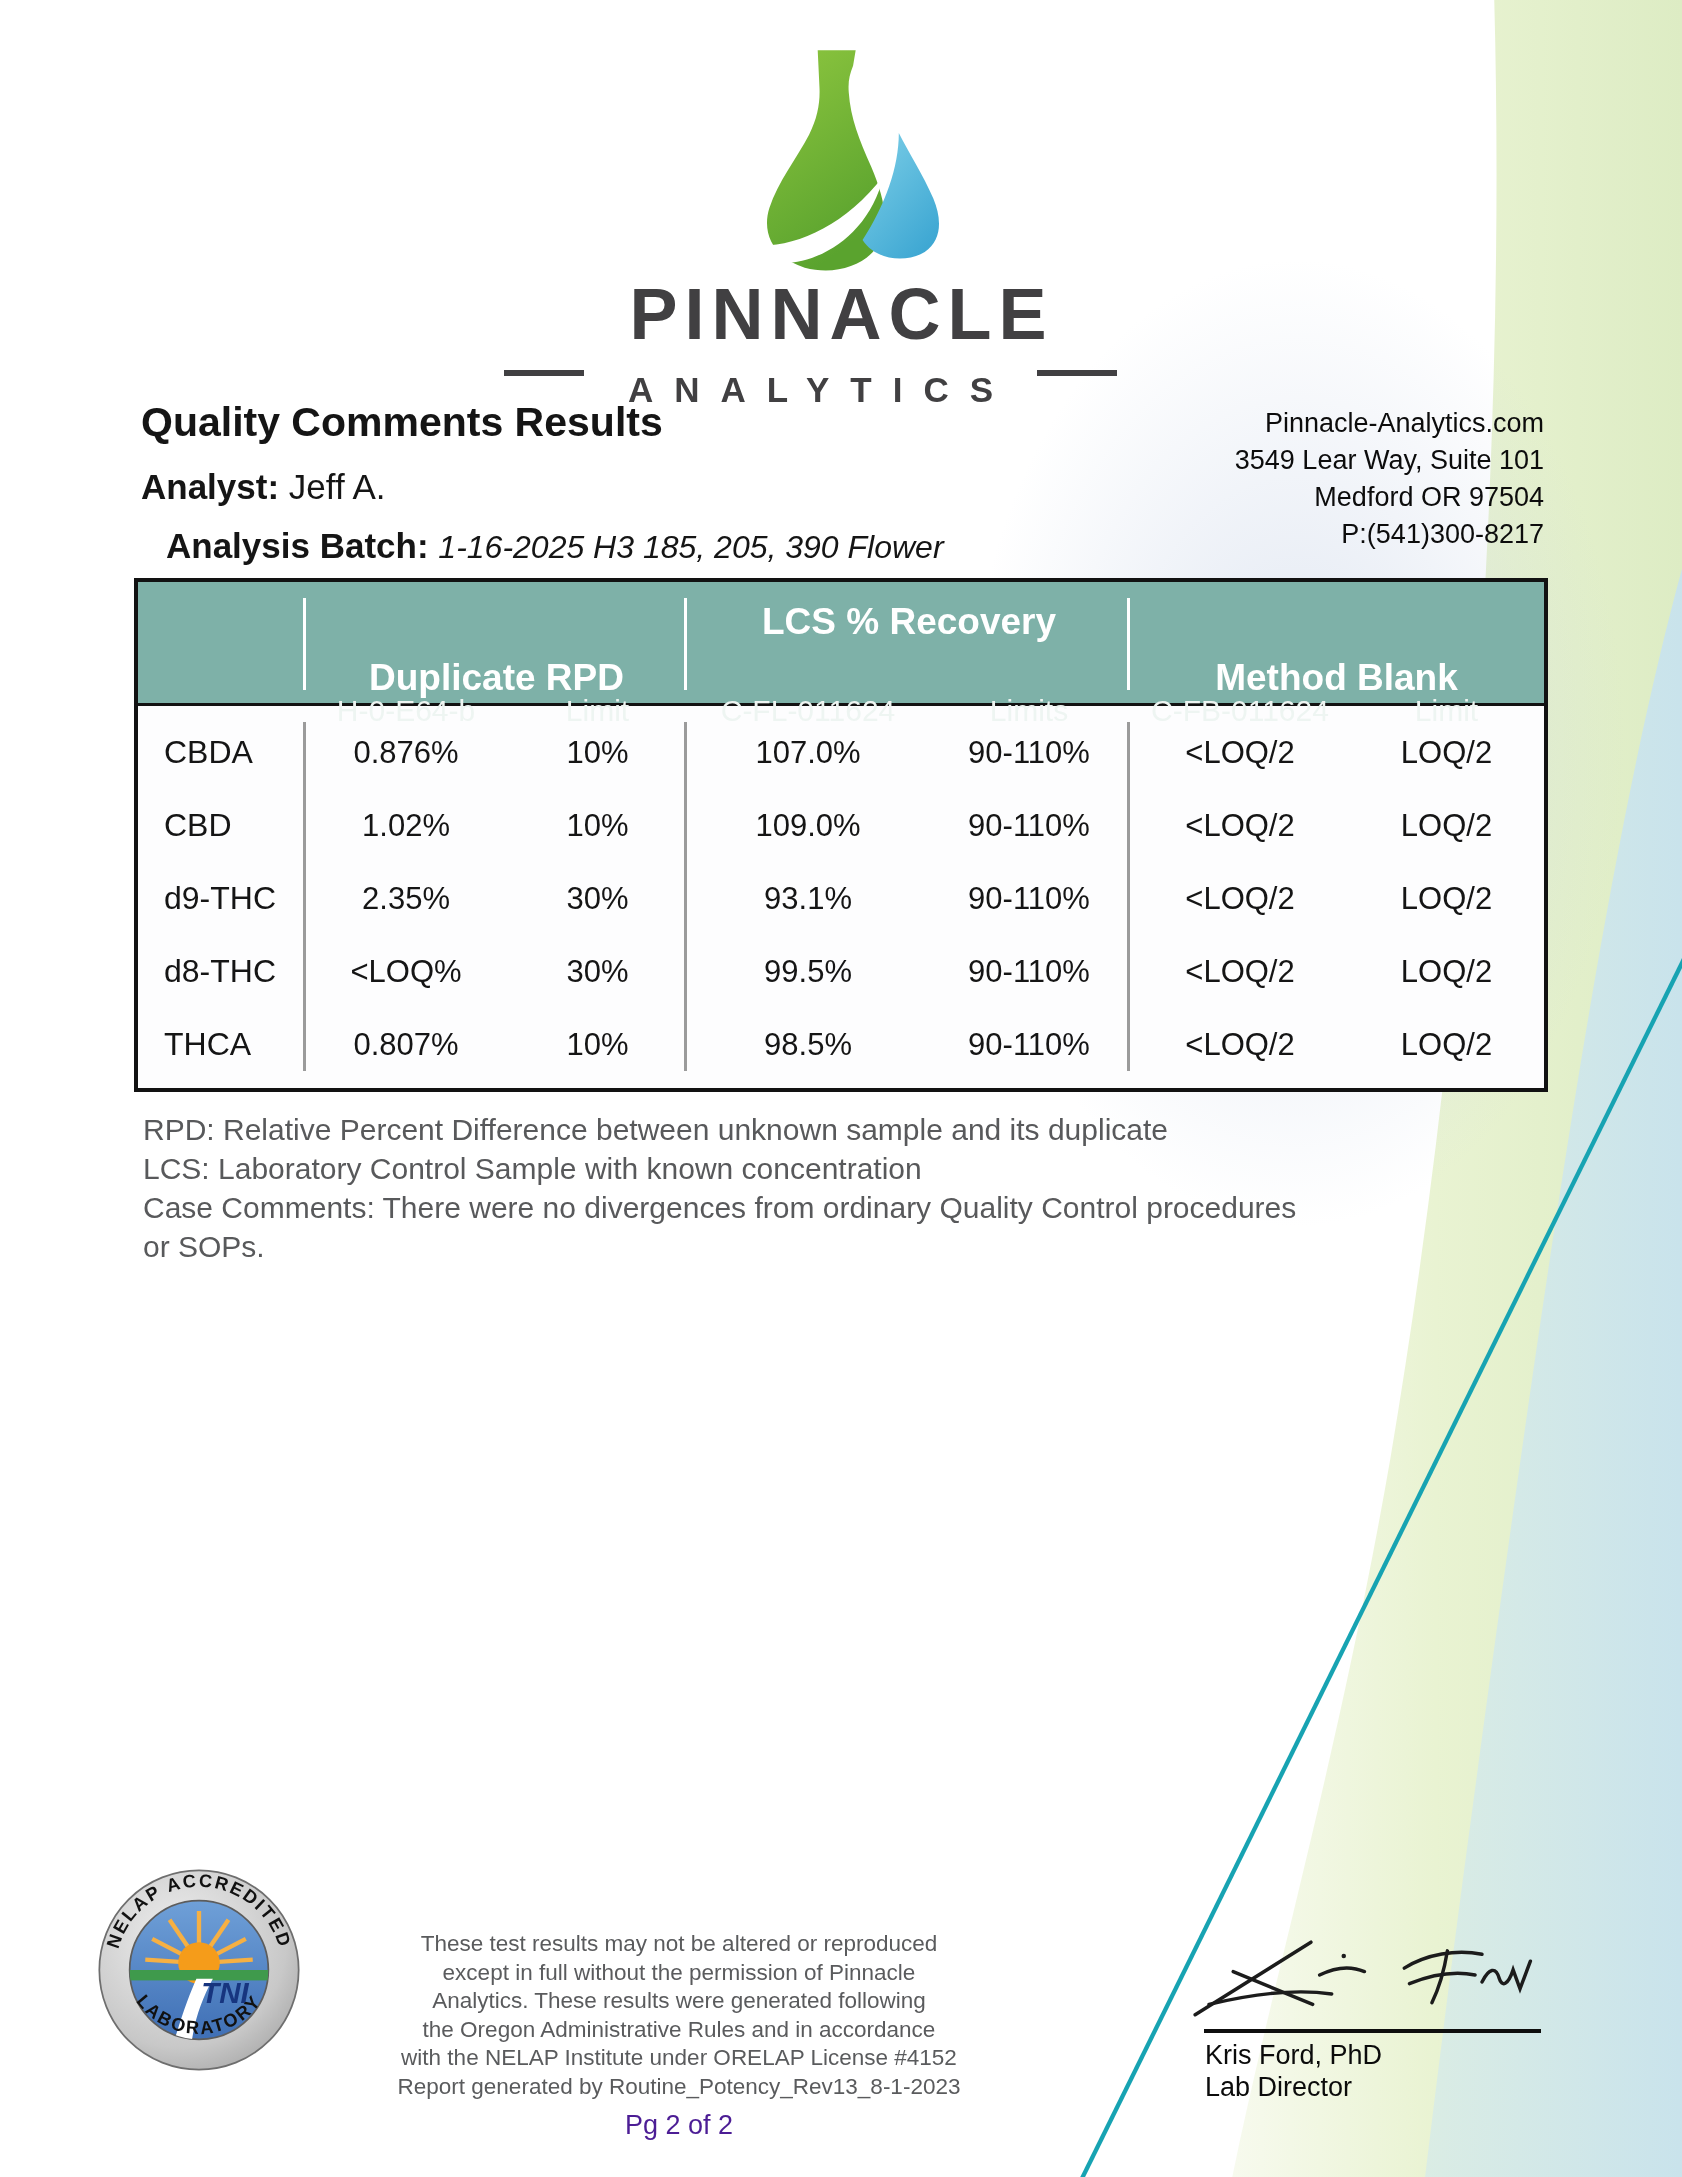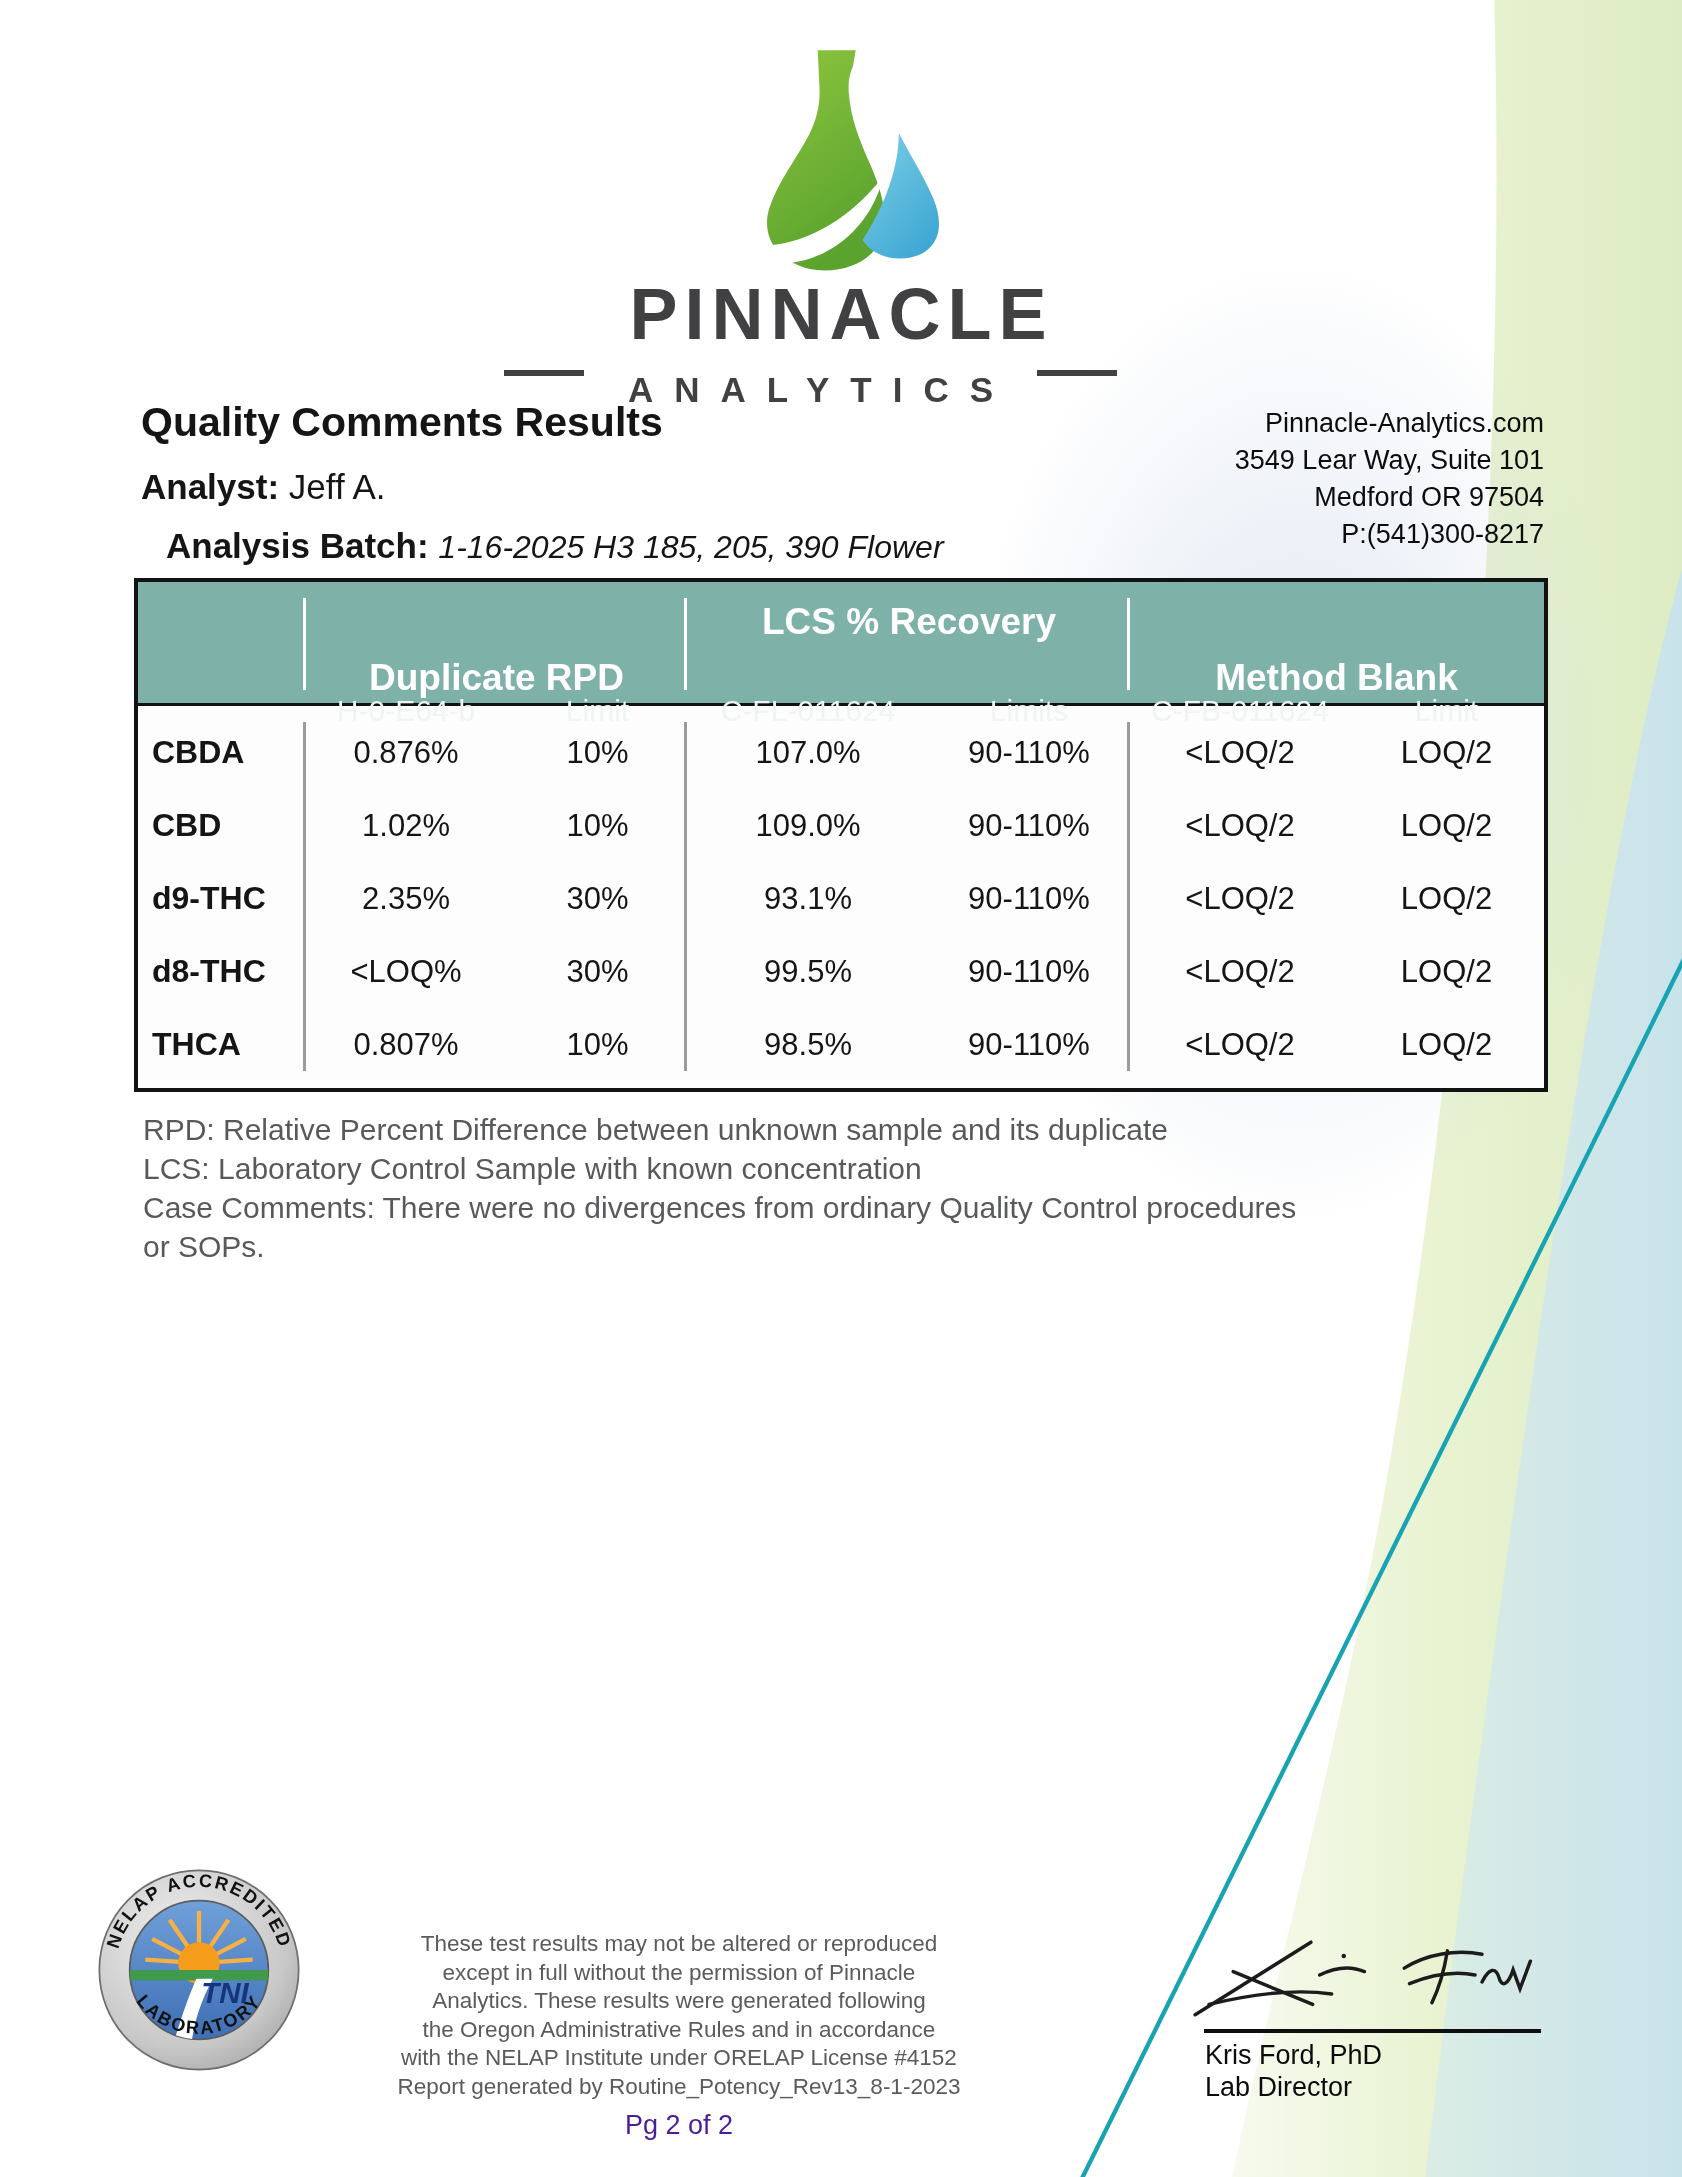--- a/index.html
+++ b/index.html
@@ -50,21 +50,21 @@
     grid-template-rows:67px 45px;align-items:center;
   }
   .gtitle{font-size:37px;font-weight:700;color:#ffffff;text-align:center;padding-top:12px;}
   .g1{grid-column:2/4;} .g2{grid-column:4/6;} .g3{grid-column:6/8;}
   .gsub{font-size:30px;color:#eef5f2;text-align:center;}
   .tbody{padding-top:10.4px;}
   .trow{
     display:grid;grid-template-columns:167px 202px 181px 240px 202px 220px 193px;
     height:73px;align-items:center;font-size:31px;
   }
-  .trow .analyte{font-weight:700;font-size:32px;text-align:left;padding-left:14px;}
+  .trow .analyte{font-weight:400;font-size:32px;text-align:left;padding-left:26px;}
   .trow span{text-align:center;}
   .vdiv{position:absolute;width:2.6px;}
   .vdiv.head{background:#ffffff;top:15.6px;height:92px;}
   .vdiv.body{background:#9b9b9b;top:140px;height:349px;}
   .dx1{left:165px;} .dx2{left:546px;} .dx3{left:989px;}
 
   
   .notes{
     position:absolute;left:143px;top:1110px;width:1167px;
     font-size:30px;line-height:39px;color:#58595b;

